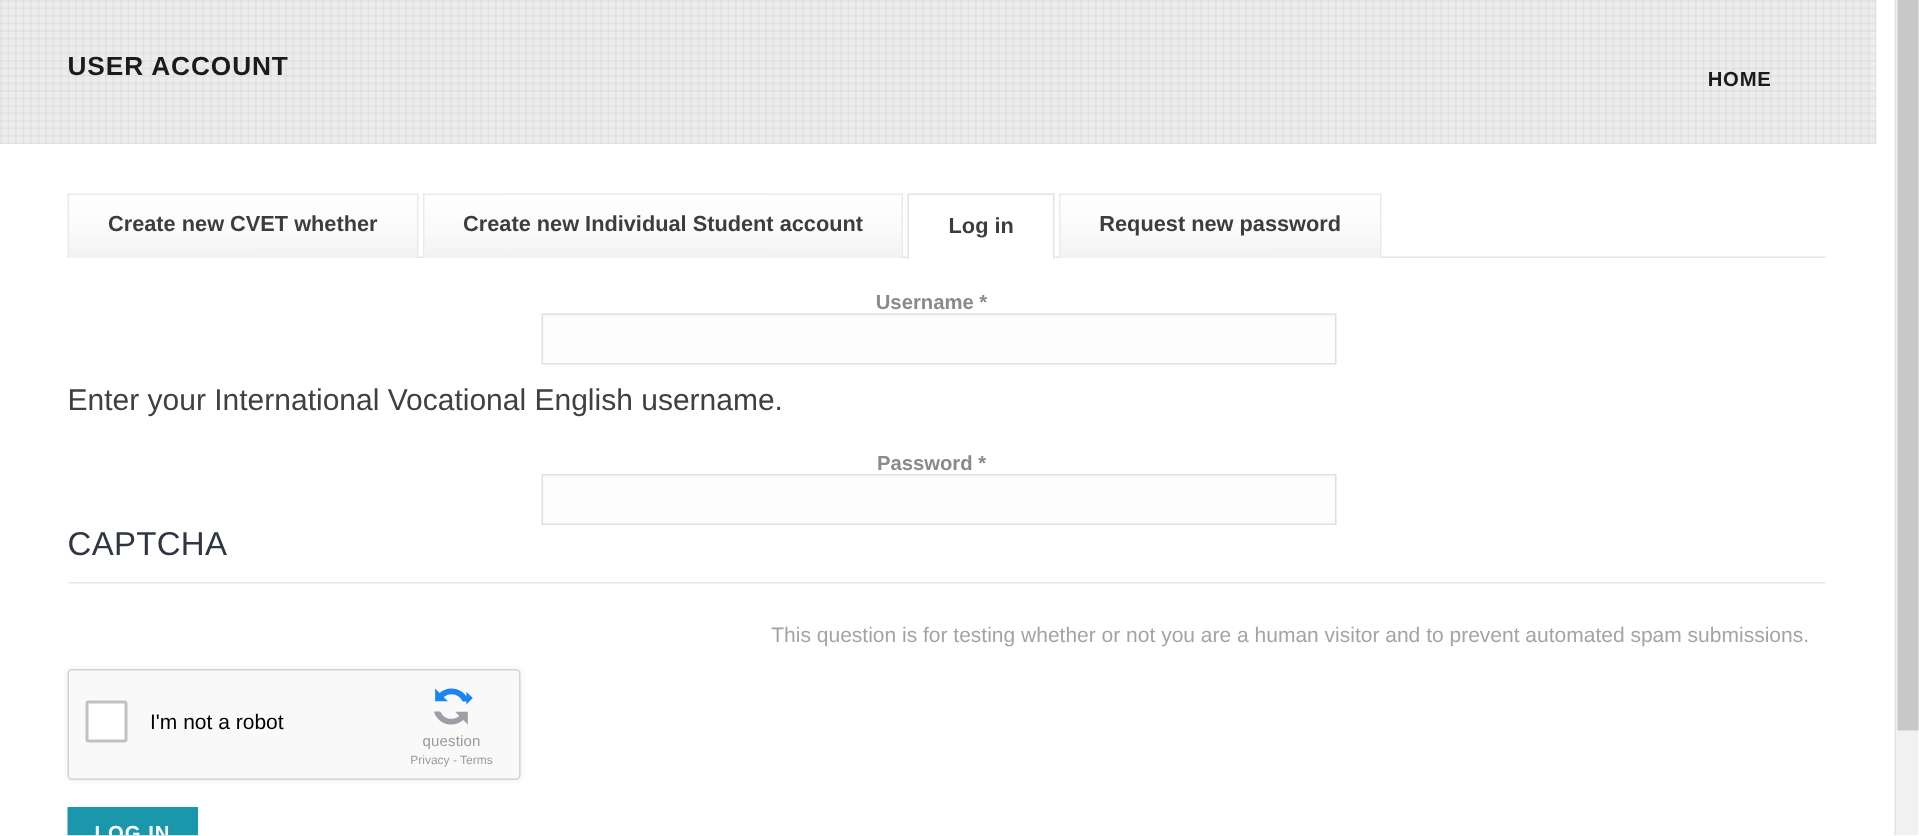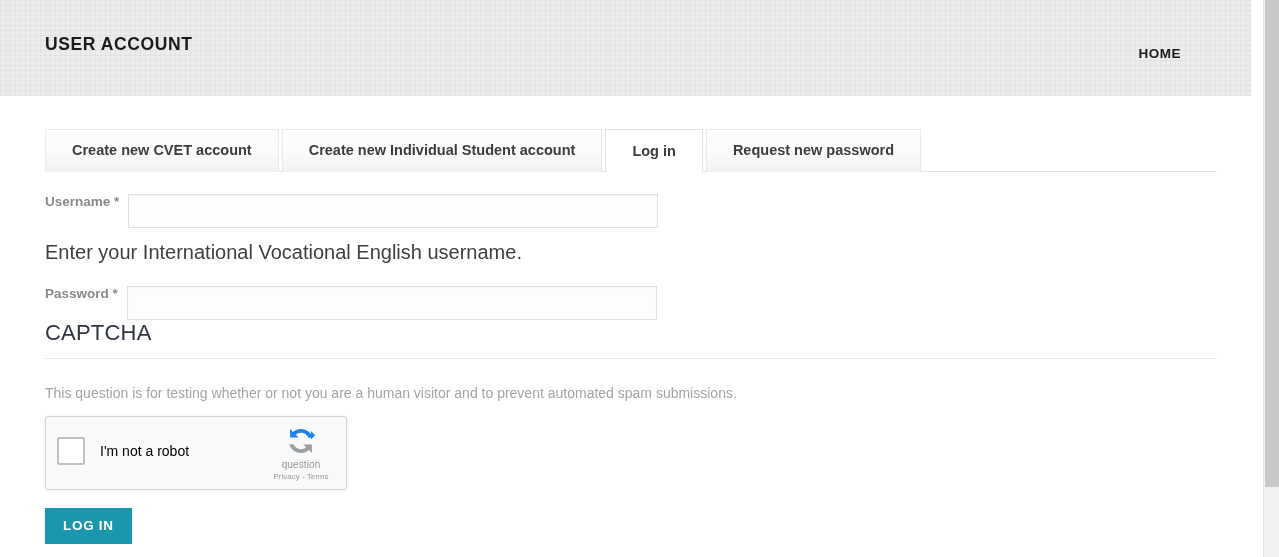--- a/index.html
+++ b/index.html
@@ -120,21 +120,22 @@
   }
   .tab-sep { width: 3px; }
 
   
   .login-form {
     margin-top: 22px;
   }
   .form-item { margin-bottom: 0; }
   .form-row {
     display: flex;
-    align-items: flex-start;
+    align-items: center;
+    flex-direction: column;
   }
   .form-label {
     font-size: 13.5px;
     font-weight: bold;
     color: #8a8a8a;
     white-space: nowrap;
     margin-right: 9px;
   }
   .form-label .req {
     color: #8a8a8a;
@@ -173,20 +174,21 @@
   .captcha-rule {
     border: none;
     border-top: 1px solid #e8e8e8;
     margin: 0;
     width: 1172px;
   }
   .captcha-desc {
     font-size: 14px;
     color: #a4a4a4;
     margin: 26px 0 0 0;
+    text-align: right;
   }
 
   
   .recaptcha-box {
     margin-top: 15px;
     width: 302px;
     height: 74px;
     background: #f9f9f9;
     border: 1px solid #d3d3d3;
     border-radius: 3px;
@@ -286,21 +288,21 @@
         <a href="#">HOME</a>
       </nav>
     </div>
   </header>
 
   <div class="content">
 
     <div class="tabs">
       <ul>
         <li>
-          <a href="#" class="tab">Create new CVET account</a>
+          <a href="#" class="tab">Create new CVET whether</a>
         </li>
         <li class="tab-sep"></li>
         <li>
           <a href="#" class="tab">Create new Individual Student account</a>
         </li>
         <li class="tab-sep"></li>
         <li>
           <a href="#" class="tab is-active">Log in</a>
         </li>
         <li class="tab-sep"></li>

